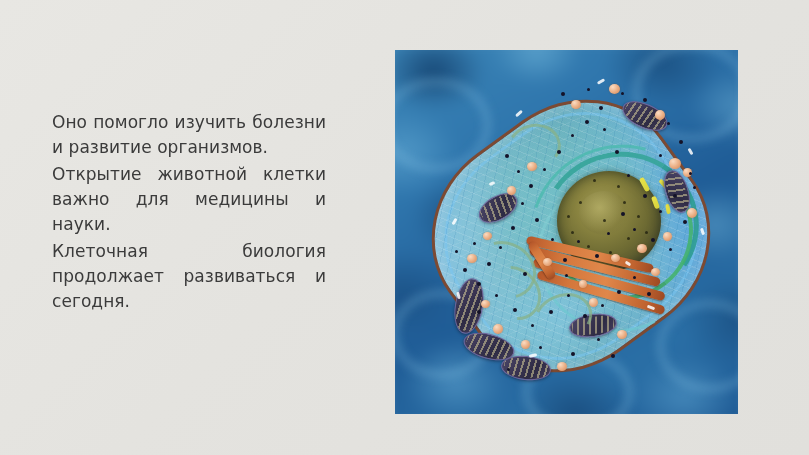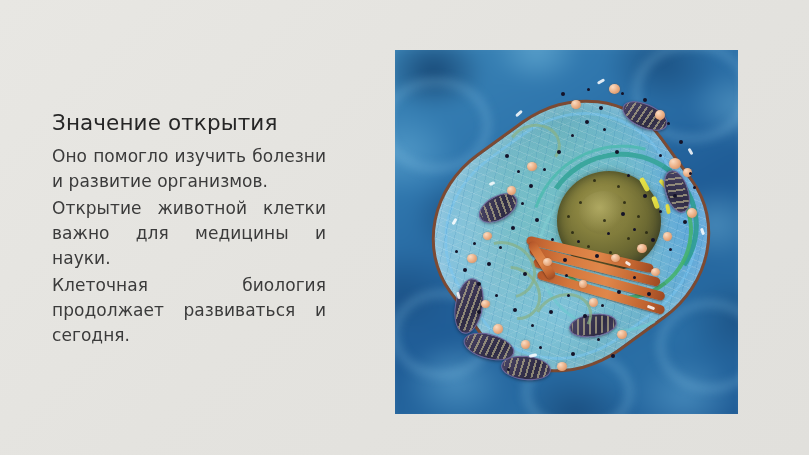--- a/index.html
+++ b/index.html
@@ -250,21 +250,20 @@
     border-bottom-color: transparent;
     border-left-color: transparent;
   }
 </style>
 </head>
 <body>
 
 <div id="slide">
 
   <div id="text-col">
-    <h1 id="slide-title">Значение открытия</h1>
 
     <p class="body-para">Оно помогло изучить болезни и развитие организмов.</p>
 
     <p class="body-para">Открытие животной клетки важно для медицины и науки.</p>
 
     <p class="body-para">Клеточная биология продолжает развиваться и сегодня.</p>
   </div>
 
   <div id="cell-figure" aria-label="Illustrated cross-section of an animal cell on blue tissue background">
 

